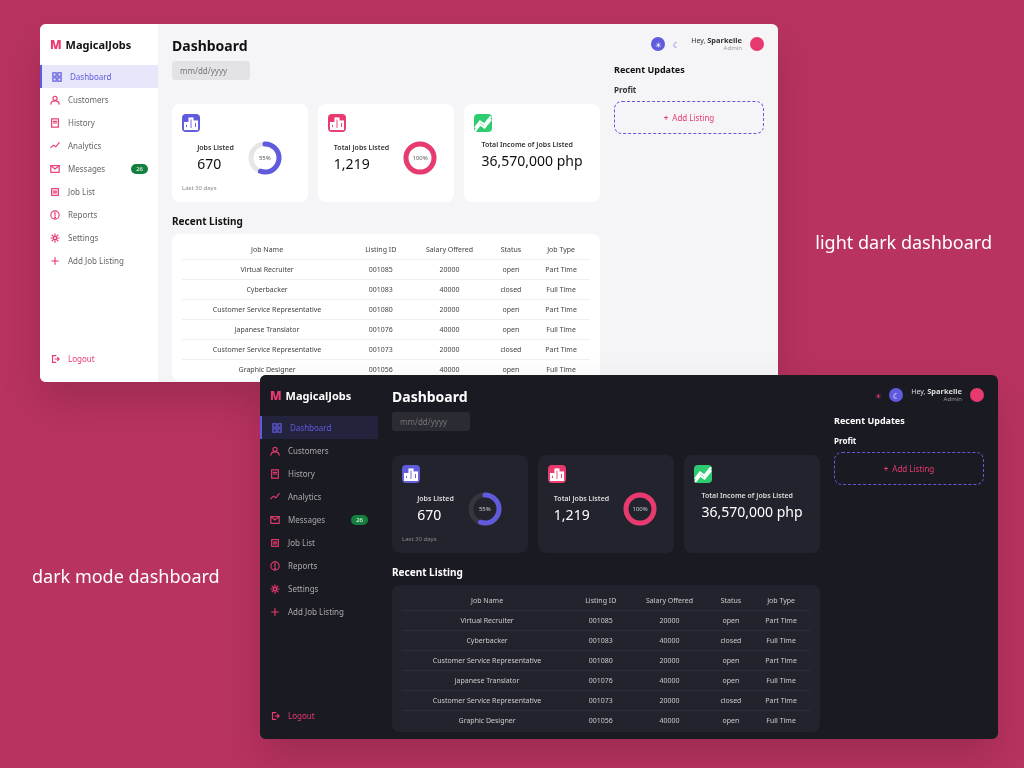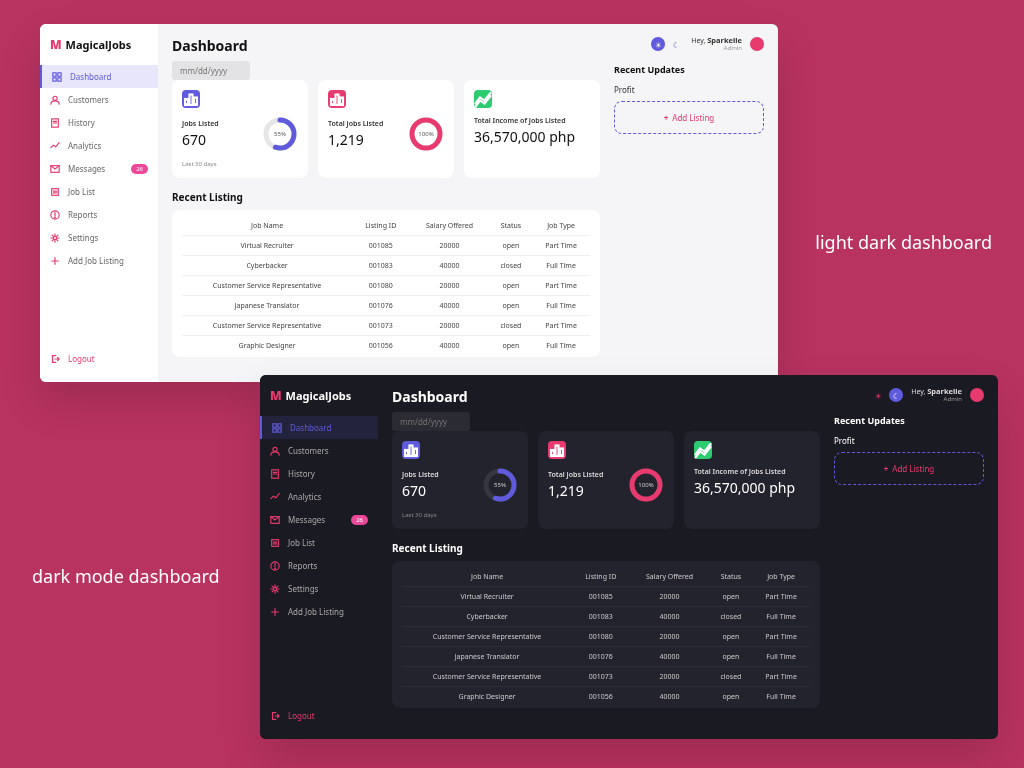--- a/index.html
+++ b/index.html
@@ -15,39 +15,39 @@
 .light .sidebar{background:#fff}
 .logo{display:flex;align-items:center;gap:4px;padding:0 10px 12px;font-size:11px;font-weight:700}
 .light .logo{color:#111}
 .dark .logo{color:#fff}
 .logo-m{color:#e73a6e;font-weight:900;font-size:12px}
 .nav-item{display:flex;align-items:center;gap:8px;padding:6px 10px;font-size:8px;cursor:pointer;position:relative}
 .light .nav-item{color:#666}
 .dark .nav-item{color:#aaa}
 .nav-item.active{background:rgba(96,90,220,.15);color:#605adc;border-left:2px solid #605adc}
 .icn{width:10px;height:10px;flex-shrink:0}
-.badge{background:#ec4899;color:#fff;font-size:6px;border-radius:6px;padding:1px 5px;margin-left:auto}
+.badge{background:#15803d;color:#fff;font-size:6px;border-radius:6px;padding:1px 5px;margin-left:auto}
 .logout{margin-top:auto;display:flex;align-items:center;gap:8px;padding:6px 10px;font-size:8px;color:#e73a6e;cursor:pointer}
 .main{flex:1;display:flex;padding:12px 14px;gap:14px}
 .center{flex:1;display:flex;flex-direction:column}
 .title{font-size:14px;font-weight:700;margin-bottom:6px}
 .light .title{color:#111}
 .dark .title{color:#fff}
-.datein{background:rgba(128,128,128,.15);border:none;padding:4px 8px;font-size:8px;border-radius:3px;width:78px;margin-bottom:0}
+.datein{background:rgba(128,128,128,.15);border:none;padding:4px 8px;font-size:8px;border-radius:3px;width:78px;margin-bottom:24px}
 .light .datein{color:#777}
 .dark .datein{color:#999;background:rgba(255,255,255,.08)}
 .cards{display:flex;gap:10px;margin-bottom:12px}
 .card{flex:1;border-radius:8px;padding:10px}
 .light .card{background:#fff}
 .dark .card{background:#23232d}
 .card-ic{width:18px;height:18px;border-radius:4px;display:flex;align-items:center;justify-content:center;margin-bottom:8px}
 .ic-blue{background:#605adc}
 .ic-pink{background:#e73a6e}
 .ic-green{background:#2ecc71}
-.card-row{display:flex;align-items:center;justify-content:space-between;gap:13px}
+.card-row{display:flex;align-items:center;justify-content:center;gap:13px}
 .card-lbl{font-size:7px;font-weight:600}
 .light .card-lbl{color:#333}
 .dark .card-lbl{color:#ddd}
 .card-val{font-size:14px;font-weight:400;margin-top:2px}
 .light .card-val{color:#111}
 .dark .card-val{color:#fff}
 .card-sub{font-size:6px;color:#888;margin-top:8px}
 .ring{width:36px;height:36px;position:relative}
 .ring svg{width:36px;height:36px;transform:rotate(-90deg)}
 .ring-txt{position:absolute;top:50%;left:50%;transform:translate(-50%,-50%);font-size:6px}
@@ -74,21 +74,21 @@
 .dark .tgl.sun{color:#e73a6e}
 .user{text-align:right;font-size:7px;line-height:1.2}
 .light .user{color:#333}
 .dark .user{color:#ddd}
 .user b{font-size:7.5px}
 .user .role{color:#999;font-size:6px}
 .avatar{width:14px;height:14px;border-radius:50%;background:#e73a6e;border:1px solid rgba(230,58,110,.3)}
 .rtitle{font-size:9px;font-weight:700;margin-bottom:8px}
 .light .rtitle{color:#111}
 .dark .rtitle{color:#fff}
-.profit{font-size:8px;font-weight:400;margin-bottom:6px}
+.profit{font-size:8px;font-weight:700;margin-bottom:6px}
 .light .profit{color:#333}
 .dark .profit{color:#fff}
 .addbox{border:1px dashed #605adc;border-radius:8px;padding:10px;text-align:center;display:flex;align-items:center;justify-content:center;gap:4px;font-size:8px;color:#e73a6e;cursor:pointer}
 </style>
 </head>
 <body>
 
 <div class="label light">light dark dashboard</div>
 <div class="label dark">dark mode dashboard</div>
 

